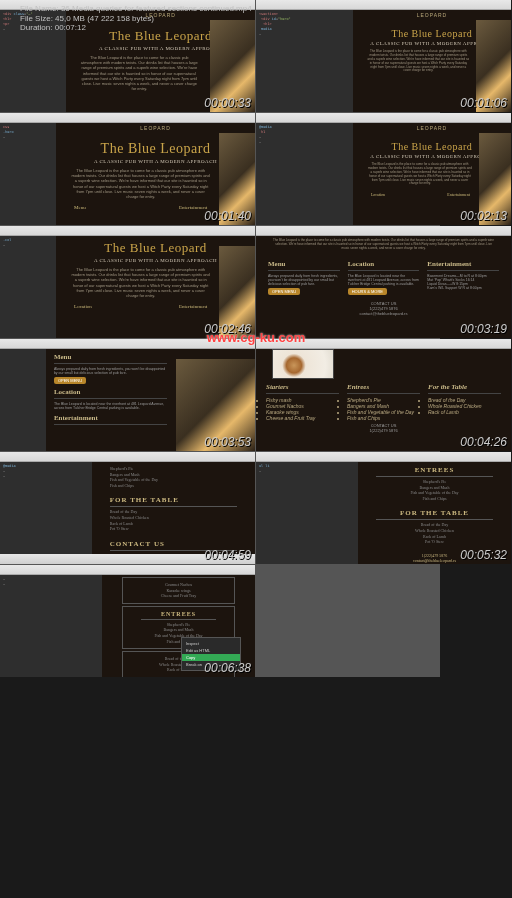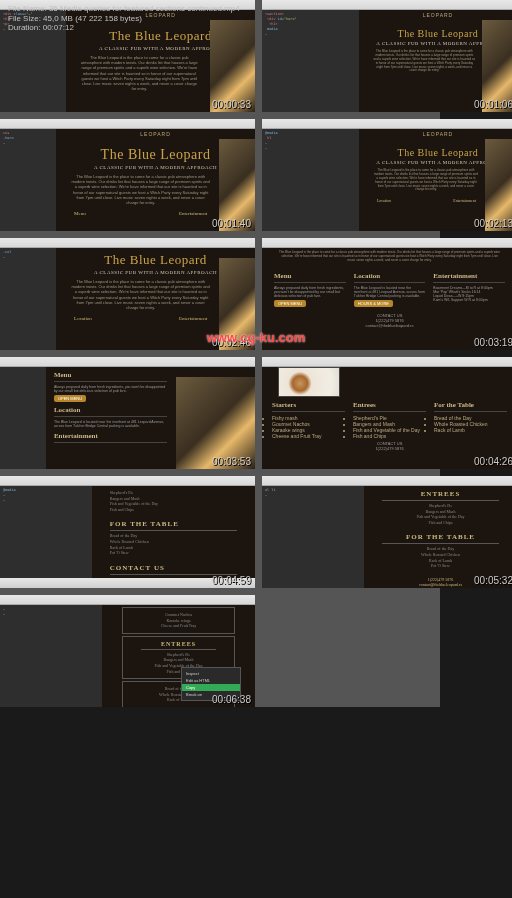--- a/index.html
+++ b/index.html
@@ -1,24 +1,24 @@
 <!DOCTYPE html>
 <html><head>
 <meta charset="utf-8">
 <style>
   * { margin: 0; padding: 0; box-sizing: border-box; }
   body { background: #1a1a1a; width: 512px; height: 898px; overflow: hidden; font-family: Arial, sans-serif; position: relative; }
 
   .meta-bar { position: absolute; top: 0; left: 0; right: 0; height: 48px; background: rgba(40,40,40,0.0); padding: 4px 8px; font-size: 8px; color: #c0c0c0; z-index: 100; }
   .meta-bar .watermark { position: absolute; right: 6px; top: 2px; font-size: 20px; font-weight: bold; color: rgba(200,200,200,0.5); letter-spacing: 1px; font-style: italic; }
-  .meta-line { line-height: 1.2; }
-
-  .grid { position: absolute; top: 0; left: 0; width: 440px; display: grid; grid-template-columns: 255px 255px; grid-auto-rows: 112px; gap: 7px; background: #555; }
+  .meta-line { line-height: 1.2; margin-left: 12px; }
+
+  .grid { position: absolute; top: 0; left: 0; width: 440px; display: grid; grid-template-columns: 255px 255px; grid-auto-rows: 112px; gap: 1px; background: #555; }
   .thumb { position: relative; background: #2a2520; overflow: hidden; font-size: 6px; color: #888; }
-  .thumb .ts { position: absolute; right: 4px; bottom: 2px; color: #ccc; font-size: 10px; text-shadow: 1px 1px 0 #000; }
+  .thumb .ts { position: absolute; right: 4px; bottom: 2px; color: #ccc; font-size: 12px; text-shadow: 1px 1px 0 #000; font-style: italic; }
   .thumb .toolbar { height: 10px; background: linear-gradient(#e8e8e8,#d8d8d8); border-bottom:1px solid #aaa; }
 
   
   .hero-pane { position: absolute; inset: 10px 0 0 0; background: #1c140e; }
   .code-pane { position:absolute; top:10px; left:0; bottom:0; background:#2e2e2e; }
   .site-title { font-family: Georgia,serif; color:#c9a44a; text-align:center; font-size:13px; letter-spacing:0.5px; margin-top:10px; }
   .site-sub { font-family: Georgia,serif; color:#d0c6b4; text-align:center; font-size:5px; letter-spacing:0.5px; margin-top:2px; text-transform: uppercase; }
   .site-img { position:absolute; right:0; top:10px; bottom:0; width:24%; background: linear-gradient(135deg,#6b5a3e 0%,#3a2f20 50%,#e6b86a 70%,#2a2016 100%); }
   .site-body { color:#a09682; font-size:4px; text-align:center; padding:4px 14px; line-height:1.3; }
   .nav-row { display:flex; justify-content:space-between; padding:2px 18px; color:#cbb97a; font-size:5px; font-family:Georgia,serif; }
@@ -194,21 +194,21 @@
           </div>
     </div>
   </div>
   <div class="ts">00:03:53</div>
 </div>
 
 <div class="thumb">
   <div class="toolbar"></div>
   <div class="hero-pane" style="left:0;">
     <div class="food-img" style="top:0;left:16px;width:62px;height:30px;border:1px solid #444;"></div>
-    <div class="cols" style="padding:34px 10px 0 10px;">
+    <div class="cols" style="padding:34px 10px 0 10px;font-style:italic;">
       <div class="col">
             <h4>Starters</h4>
         <li>Fishy mash</li>
         <li>Gourmet Nachos</li>
         <li>Karaoke wings</li>
         <li>Cheese and Fruit Tray</li>
       </div>
       <div class="col">
             <h4>Entrees</h4>
         <li>Shepherd's Pie</li>

